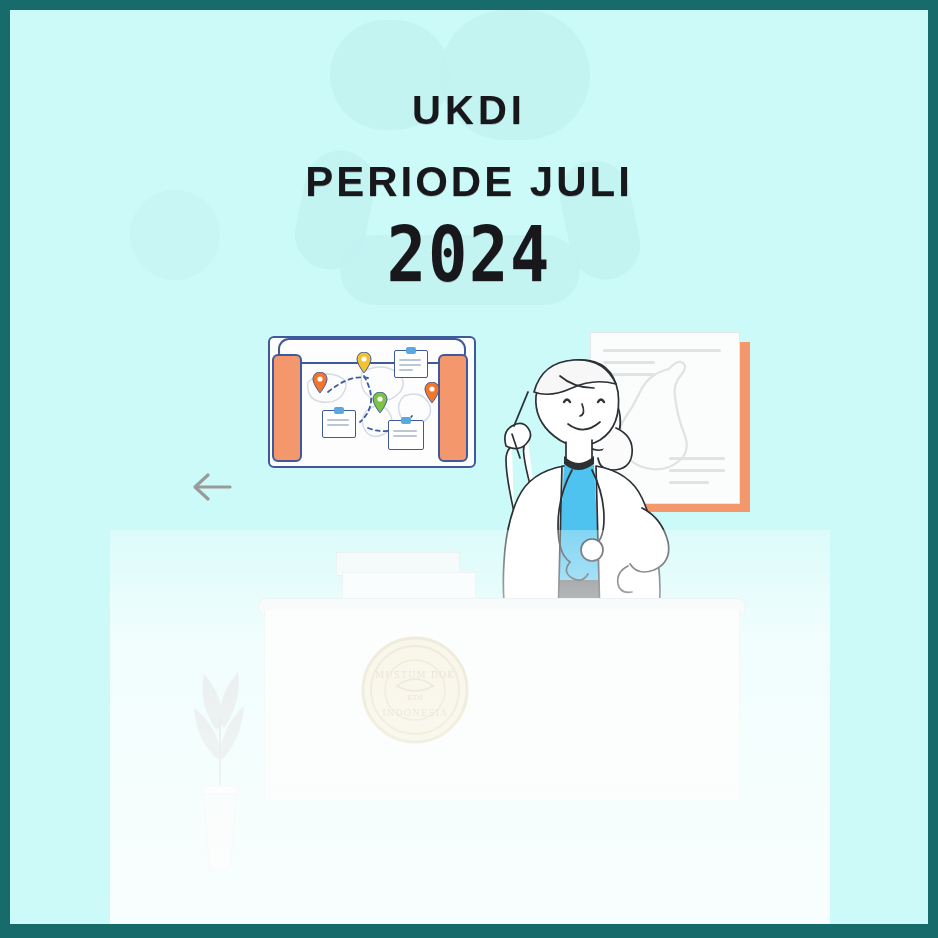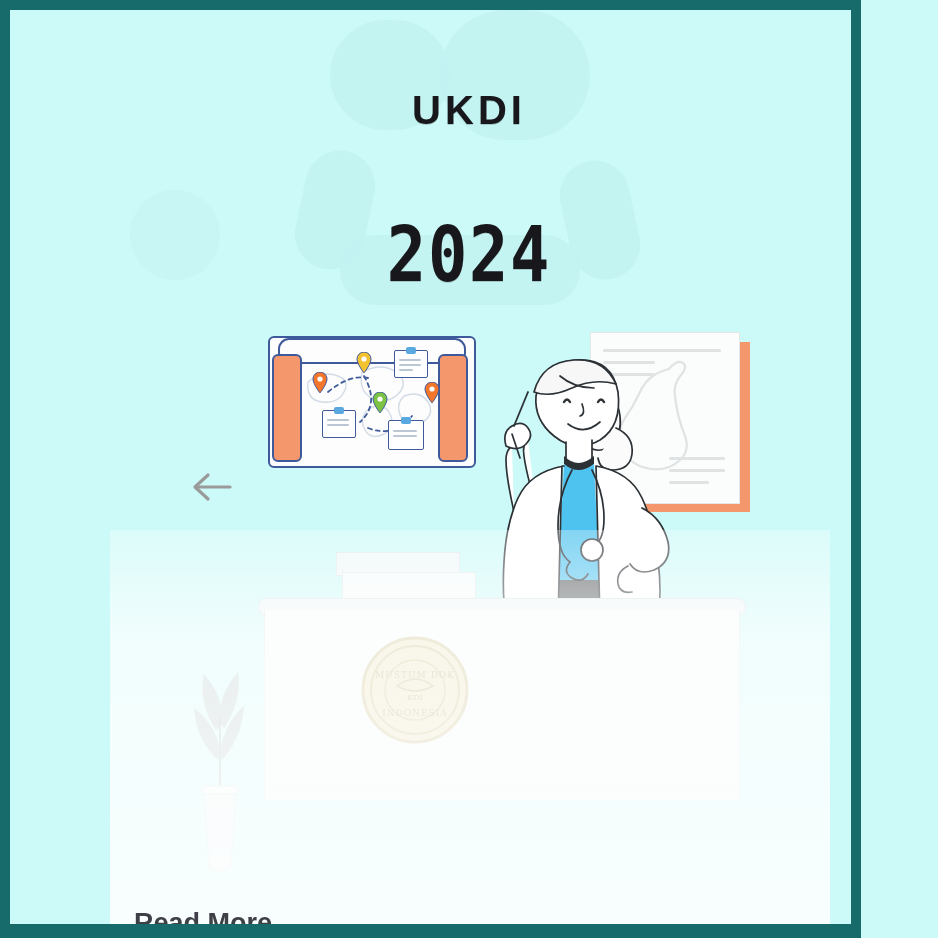--- a/index.html
+++ b/index.html
@@ -4,21 +4,21 @@
 <title>UKDI Periode Juli 2024</title>
 <style>
   html,body{margin:0;padding:0;}
   body{
     width:938px;height:938px;overflow:hidden;
     font-family:"Liberation Sans", sans-serif;
     background:#ccfaf8;
   }
   #card{
     position:relative;
-    width:861px;height:938px;
+    width:938px;height:938px;
     box-sizing:border-box;
     background:#ccfaf8;
     border-left:10px solid #186b6b;
     border-right:10px solid #186b6b;
     border-top:10px solid #186b6b;
     border-bottom:14px solid #186b6b;
     overflow:hidden;
   }
   #stage{
     position:absolute;
@@ -141,20 +141,21 @@
     <div>
       <div class="wm b1"></div>
         <div class="wm b2"></div>
       <div class="wm b3"></div>
         <div class="wm b4"></div>
       <div class="wm b5"></div>
         <div class="wm b6"></div>
     </div>
 
     <div class="head" id="h-ukdi">UKDI</div>
+    <div class="head" id="h-periode">PERIODE JULI</div>
     <div class="head" id="h-year">2024</div>
 
     <div id="back-arrow">
       <svg width="46" height="44" viewBox="0 0 46 44" aria-hidden="true">
         <g stroke="#9a9a9a" stroke-width="3.2" fill="none" stroke-linecap="round" stroke-linejoin="round">
           <line x1="42" y1="22" x2="8" y2="22"></line>
           <polyline points="20,10 7,22 20,34"></polyline>
         </g>
       </svg>
     </div>
@@ -316,16 +317,15 @@
         </g>
         <path d="M44 180 l32 0 l-5 78 q-11 6 -22 0z" fill="#e9f6f7" stroke="#d5e6e7" stroke-width="1.5"></path>
         <path d="M42 176 l36 0 l0 8 l-36 0z" fill="#f3fafa" stroke="#d5e6e7" stroke-width="1.5"></path>
       </svg>
 
     </div>
 
     <div id="overlay"></div>
 
 
-    <div id="read-more">Read More</div>
 
   </div>
 </div>
 
 </body></html>

